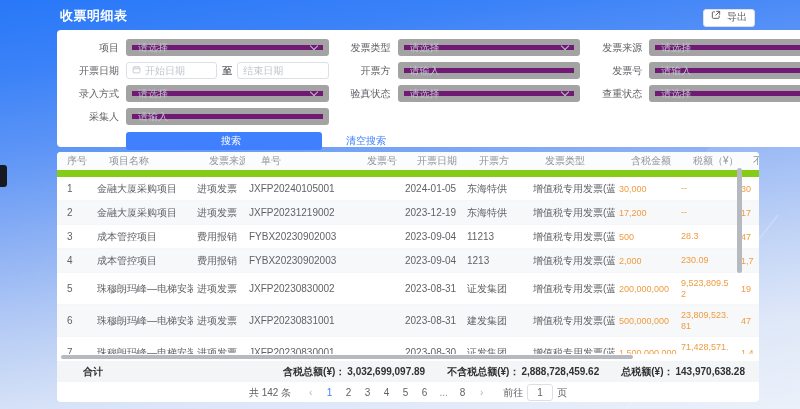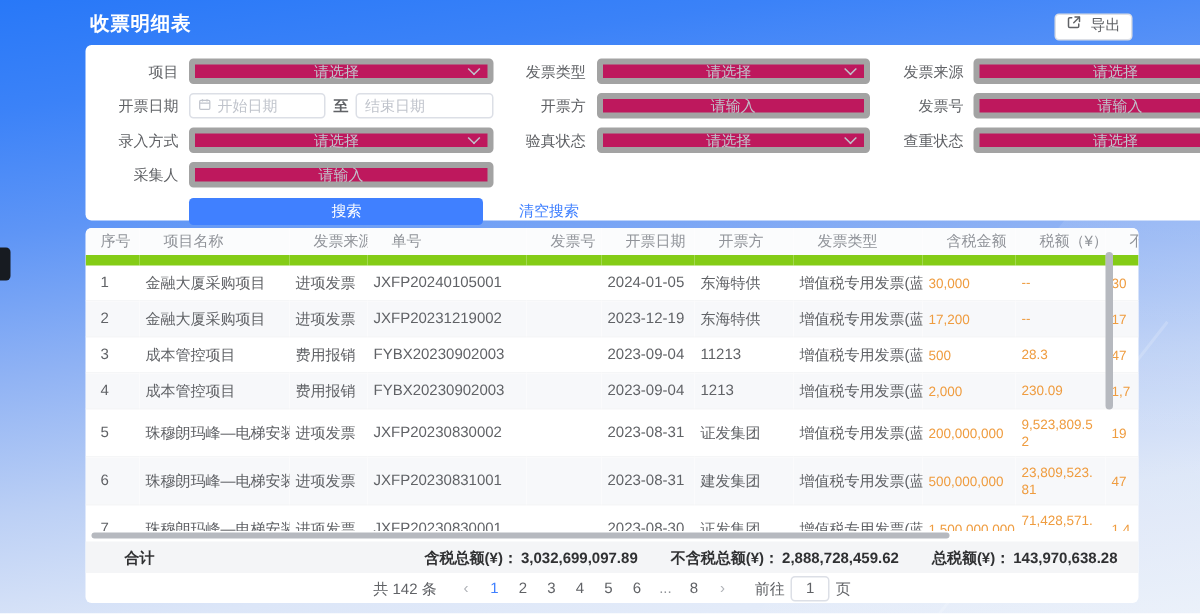--- a/index.html
+++ b/index.html
@@ -23,22 +23,22 @@
   
   .filter-card{position:absolute;left:57px;top:30px;width:799px;height:117px;background:#fff;border-radius:4px;
     box-sizing:border-box;padding:9px 12px 0 0;}
   .f-grid{display:flex;}
   .f-col{display:flex;flex-direction:column;}
   .f-col:nth-child(1){width:34.5%;}
   .f-col:nth-child(2){width:32%;}
   .f-col:nth-child(3){width:33.5%;}
   .f-item{display:flex;align-items:center;height:17px;margin-bottom:6px;}
   .f-label{width:62px;text-align:right;font-size:10px;color:#606266;margin-right:7px;flex:none;white-space:nowrap;}
-  .f-control{flex:1;height:17px;border:4px solid #a3a3a3;border-radius:3px;display:flex;align-items:center;
-    padding:0 6px;font-size:10px;color:#c0c4cc;background:#be185d;box-sizing:border-box;cursor:pointer;min-width:0;text-align:center;}
+  .f-control{flex:1;height:17px;border:6px solid #a3a3a3;border-radius:3px;display:flex;align-items:center;
+    padding:0 6px;font-size:10px;color:#c0c4cc;background:#701a75;box-sizing:border-box;cursor:pointer;min-width:0;}
   .f-control .ph{flex:1;overflow:hidden;white-space:nowrap;}
   .caret{width:5px;height:5px;border-right:1px solid #c0c4cc;border-bottom:1px solid #c0c4cc;
     transform:rotate(45deg);margin-top:-3px;flex:none;}
   .range-wrap{flex:1;display:flex;align-items:center;min-width:0;font-family:Liberation Serif, serif;}
   .range-box{flex:1;height:17px;border:1px solid #dcdfe6;border-radius:3px;display:flex;align-items:center;
     padding:0 5px;font-size:10px;color:#c0c4cc;gap:4px;box-sizing:border-box;cursor:pointer;min-width:0;overflow:hidden;}
   .range-sep{margin:0 5px;font-size:10px;color:#606266;font-weight:700;flex:none;}
   .actions{display:flex;align-items:center;margin-left:69px;margin-top:1px;}
   .search-btn{width:196px;height:18px;background:#4080FF;color:#fff;font-size:10px;border:none;border-radius:3px;
     display:flex;align-items:center;justify-content:center;cursor:pointer;padding-left:20px;}

